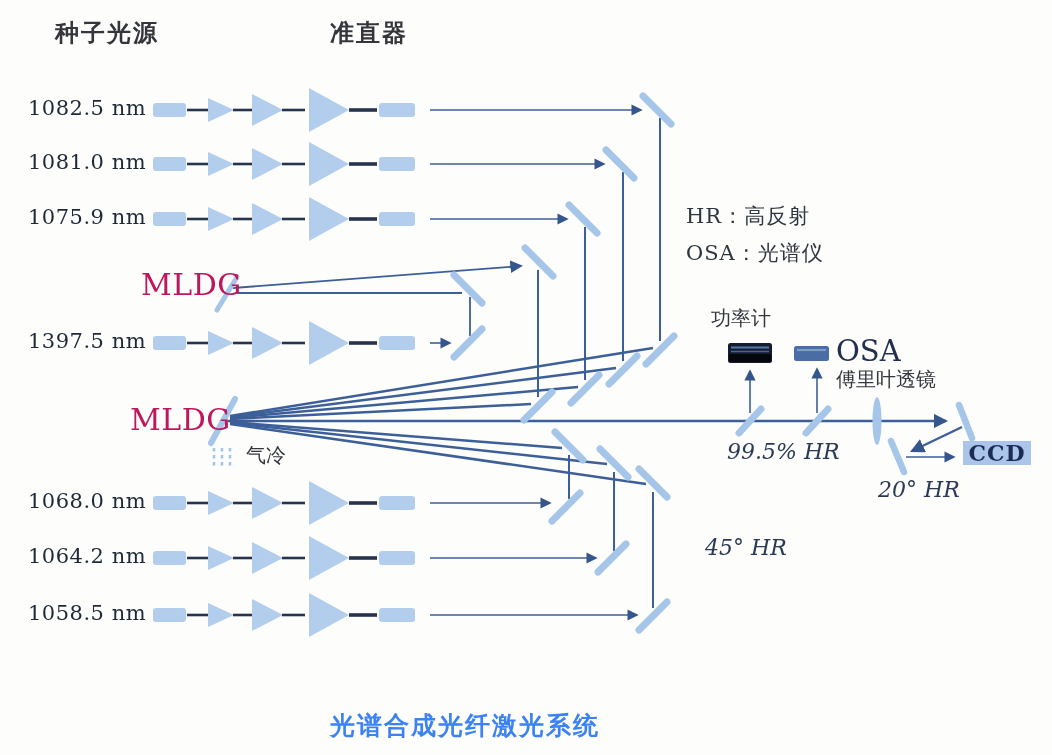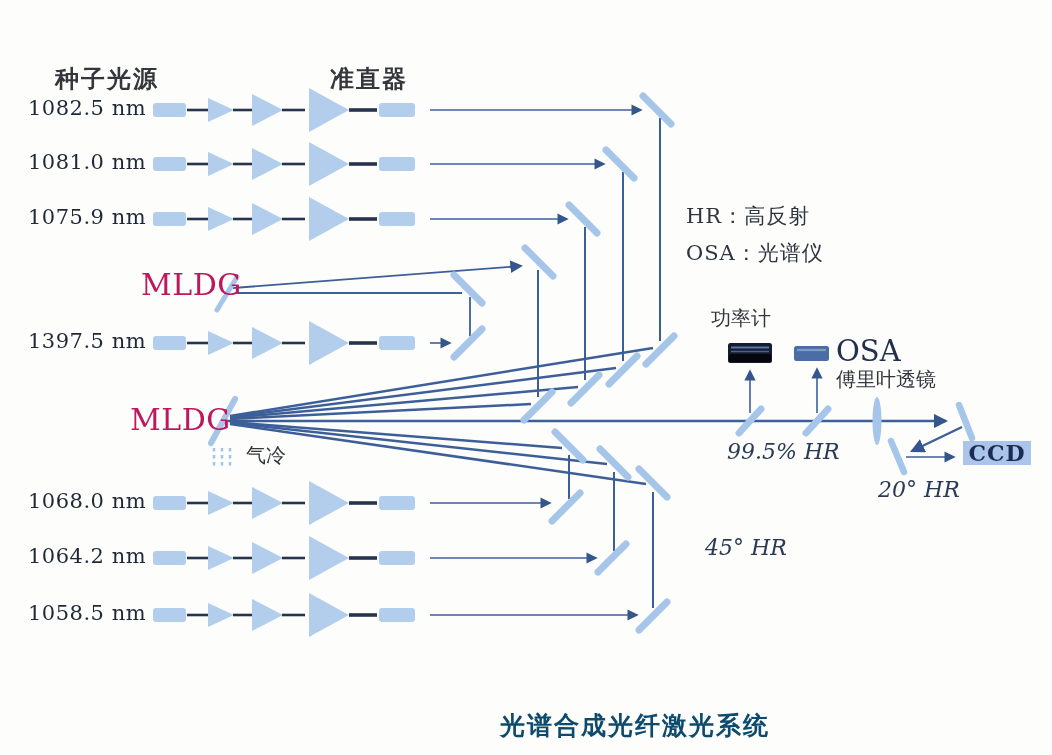--- a/index.html
+++ b/index.html
@@ -4,35 +4,35 @@
 <style>
   html,body{margin:0;padding:0;background:#ffffff;}
   #stage{
     position:relative; width:1052px; height:755px;
     background:#fdfdfb; overflow:hidden;
     font-family:"DejaVu Serif","Liberation Serif",serif;
   }
   #diagram-svg{position:absolute;left:0;top:0;}
   .lbl{position:absolute; color:#1e2836; white-space:nowrap; line-height:1.1;}
   .num{font-size:21px; letter-spacing:0.5px;}
-  .cjk-head{font-size:24px; font-weight:600; color:#34363c; letter-spacing:2px;margin-top:46px;}
+  .cjk-head{font-size:24px; font-weight:600; color:#34363c; letter-spacing:2px;}
   .legend-line{font-size:21px; color:#2e3540; letter-spacing:1px;}
   .cjk{font-size:20px; color:#33363d;}
   .hr-lbl{font-size:22px; color:#2a3a55;font-style:italic;}
   .mldg{font-size:30px; color:#be185d; letter-spacing:0.5px;}
   .osa-t{font-size:29px; color:#22304e;}
   .ccd-box{
     position:absolute; left:963px; top:441px; width:68px; height:24px;
     background:#aac4ea; display:flex; align-items:center; justify-content:center;
     font-size:22px; font-weight:700; color:#1c2b52; letter-spacing:1px;
   }
   .caption{
-    position:absolute; left:330px; top:709px; width:440px; text-align:right;
+    position:absolute; left:330px; top:709px; width:440px; text-align:left;
     font-family:"DejaVu Sans","Liberation Sans",sans-serif;
-    font-size:25px; font-weight:700; color:#0c4a6e; letter-spacing:2px;
+    font-size:25px; font-weight:700; color:#3b82f6; letter-spacing:2px;
   }
 </style>
 </head>
 <body>
 
 <div id="stage">
 
   <svg id="diagram-svg" width="1052" height="755" viewBox="0 0 1052 755">
     <defs>
       <marker id="ah" viewBox="0 0 10 10" refX="8.5" refY="5" markerWidth="7" markerHeight="7" orient="auto-start-reverse">

